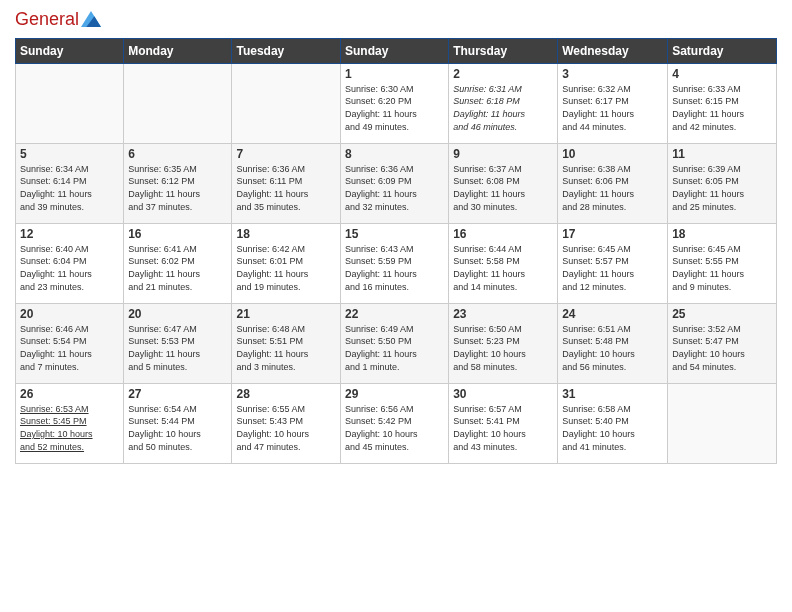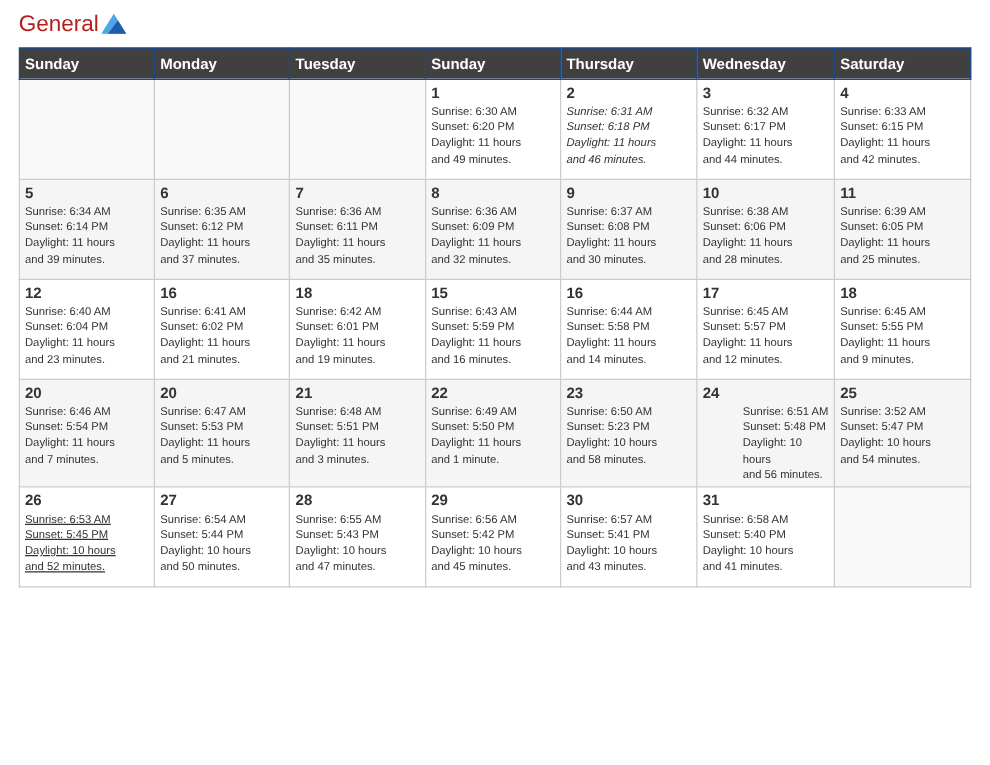--- a/index.html
+++ b/index.html
@@ -300,21 +300,21 @@
           </td>
           <td>
             <span class="day-num">23</span>
             <div class="day-info" style="white-space: pre-line;">Sunrise: 6:50 AM
 Sunset: 5:23 PM
 Daylight: 10 hours
 and 58 minutes.</div>
           </td>
           <td>
             <span class="day-num">24</span>
-            <div class="day-info" style="white-space: pre-line; margin-left: 32px;">Sunrise: 6:51 AM
+            <div class="day-info" style="white-space: pre-line;">Sunrise: 6:51 AM
 Sunset: 5:48 PM
 Daylight: 10 hours
 and 56 minutes.</div>
           </td>
           <td>
             <span class="day-num">25</span>
             <div class="day-info" style="white-space: pre-line;">Sunrise: 3:52 AM
 Sunset: 5:47 PM
 Daylight: 10 hours
 and 54 minutes.</div>

